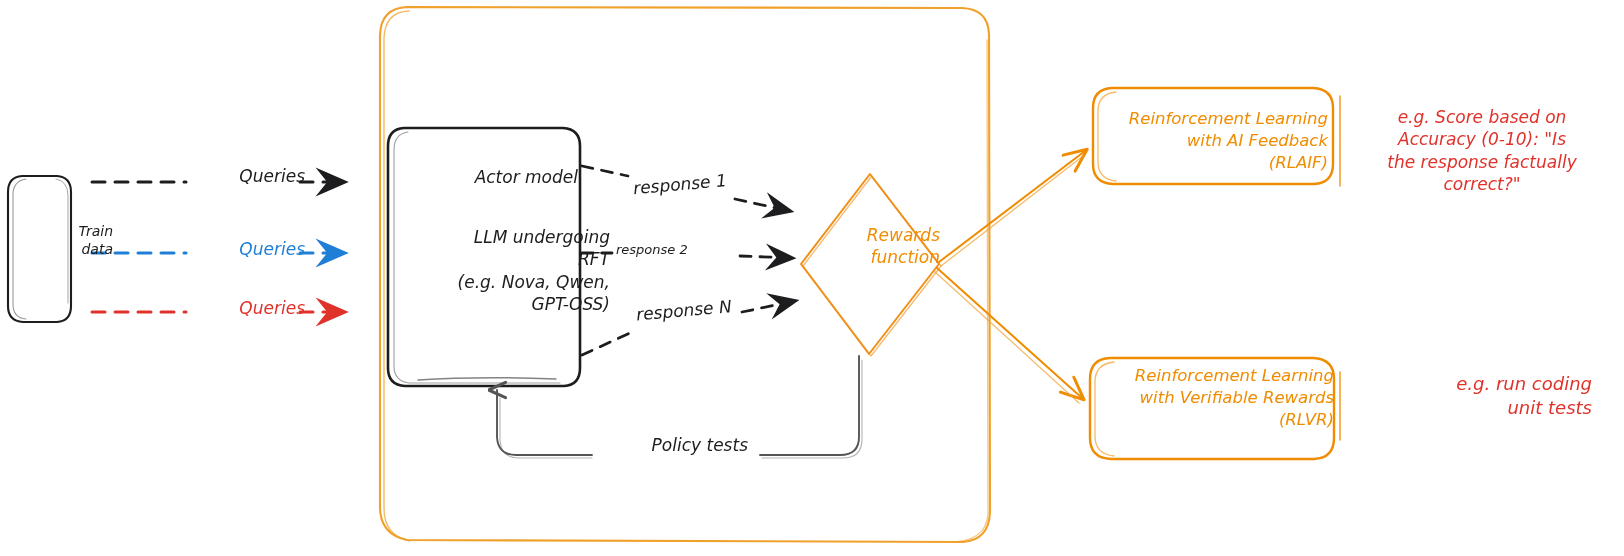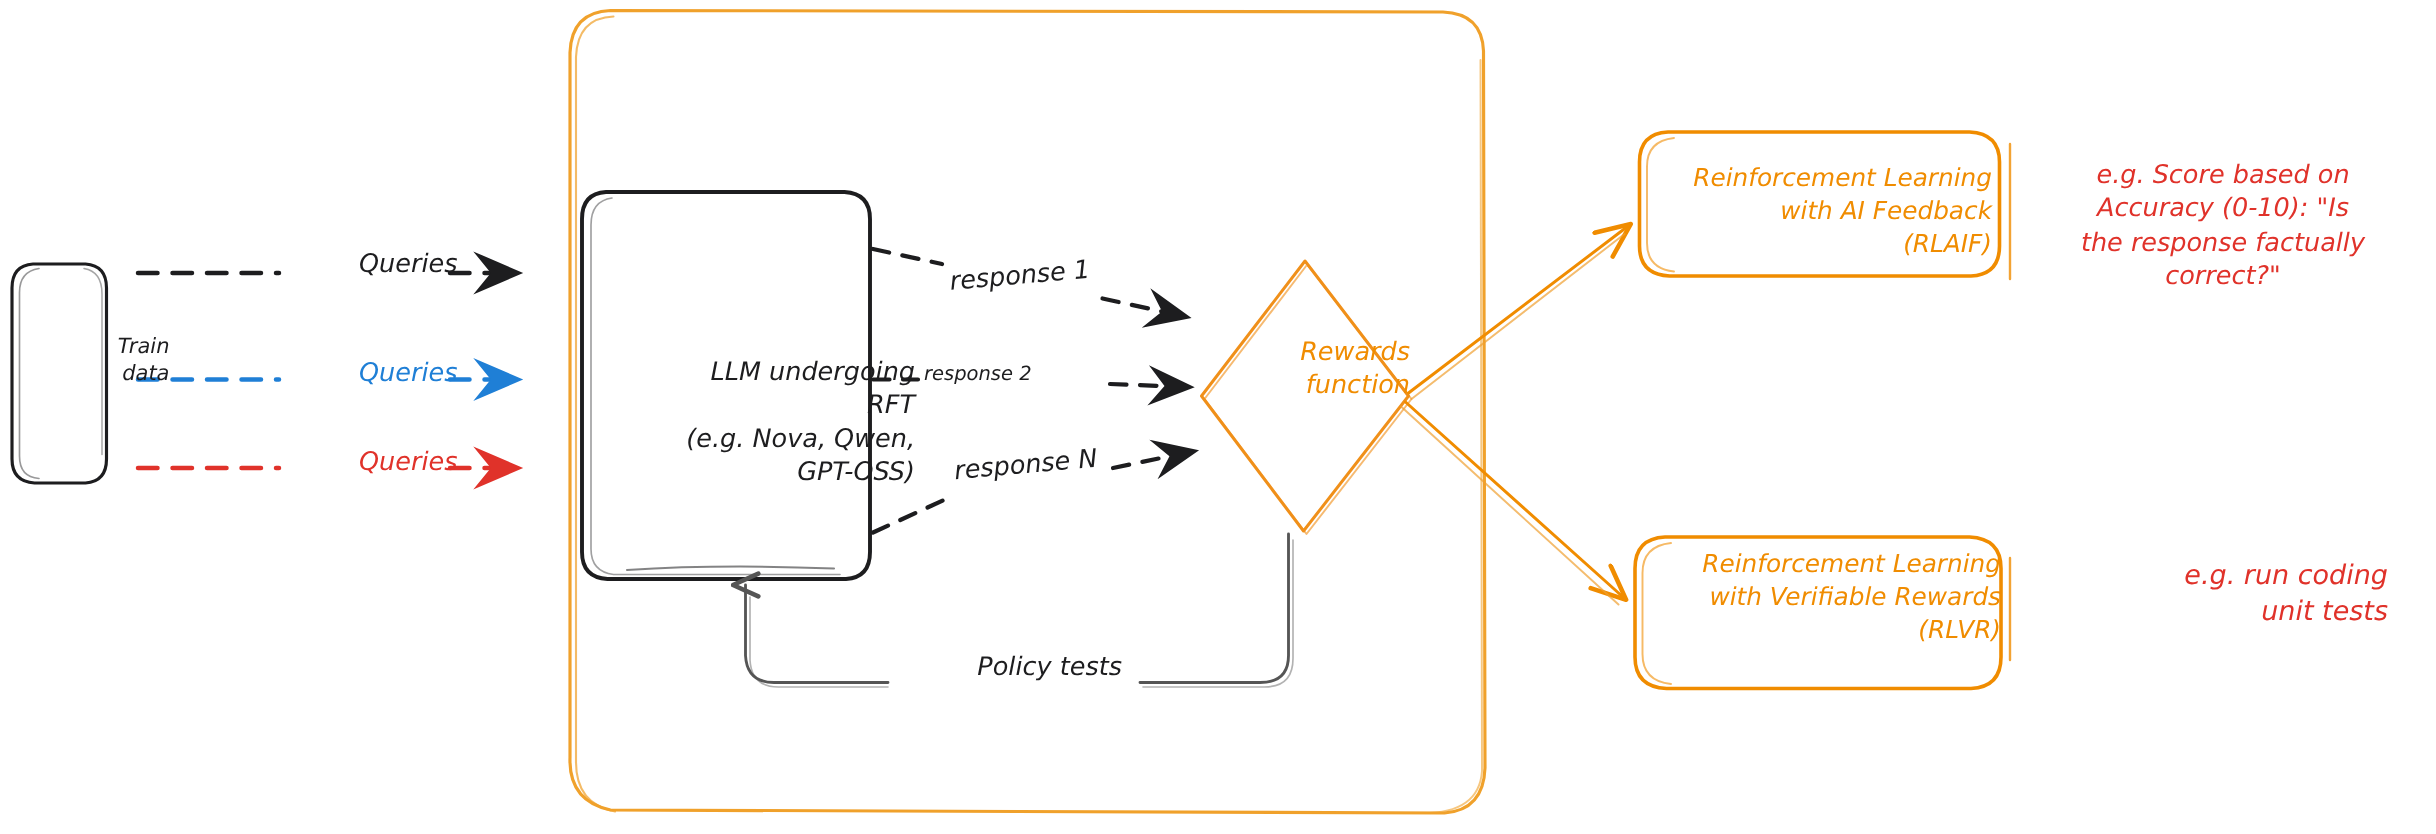--- a/index.html
+++ b/index.html
@@ -7,21 +7,21 @@
   #stage{position:relative;width:1624px;height:556px;background:#fff;overflow:hidden;}
   svg.layer{position:absolute;left:0;top:0;width:1624px;height:556px;pointer-events:none;}
   .lbl{position:absolute;text-align:right;line-height:1.32;white-space:pre-line;}
   .hand{font-family:"DejaVu Sans",sans-serif;font-style:italic;}
   .dark{color:#1d1d1f;}
   .orange{color:#F08C00;}
   .red{color:#E0322A;}
   .blue{color:#1F7FD6;}
   .t-train{left:7px;top:222px;width:66px;font-size:14px;margin-left:40px;}
   .t-actor{left:390px;top:166px;width:188px;font-size:17px;}
-  .t-llm{left:386px;top:237px;width:196px;font-size:17px;padding-left:28px;}
+  .t-llm{left:386px;top:226px;width:196px;font-size:17px;padding-left:28px;}
   .t-reward{left:800px;top:224px;width:140px;font-size:17px;}
   .t-q1{left:195px;top:165px;width:110px;font-size:17px;}
   .t-q2{left:195px;top:238px;width:110px;font-size:17px;}
   .t-q3{left:195px;top:297px;width:110px;font-size:17px;}
   .t-r1{left:633px;top:172px;width:120px;font-size:17px;text-align:left;transform:rotate(-5deg);}
   .t-r2{left:616px;top:241px;width:130px;font-size:13px;text-align:left;}
   .t-r3{left:636px;top:298px;width:125px;font-size:17px;text-align:left;transform:rotate(-5deg);}
   .t-policy{left:598px;top:434px;width:150px;font-size:17px;}
   .t-rlaif{left:1098px;top:108px;width:230px;font-size:16.5px;}
   .t-rlvr{left:1092px;top:365px;width:242px;font-size:16.5px;}
@@ -125,20 +125,21 @@
 
     <g>
       <path d="M1340,96 L1340,186" fill="none" stroke="#F08C00" stroke-width="1.6" opacity="0.8" stroke-linecap="round"></path>
       <path d="M1340,372 L1340,440" fill="none" stroke="#F08C00" stroke-width="1.6" opacity="0.8" stroke-linecap="round"></path>
     </g>
   </svg>
 
   <div class="lbl hand dark t-train">Train
 data</div>
 
+  <div class="lbl hand dark t-actor">Actor model</div>
   <div class="lbl hand dark t-llm">LLM undergoing
 RFT
 (e.g. Nova, Qwen,
 GPT-OSS)</div>
 
   <div class="lbl hand orange t-reward">Rewards
 function</div>
 
   <div class="lbl hand dark t-q1">Queries</div>
   <div class="lbl hand blue t-q2">Queries</div>

